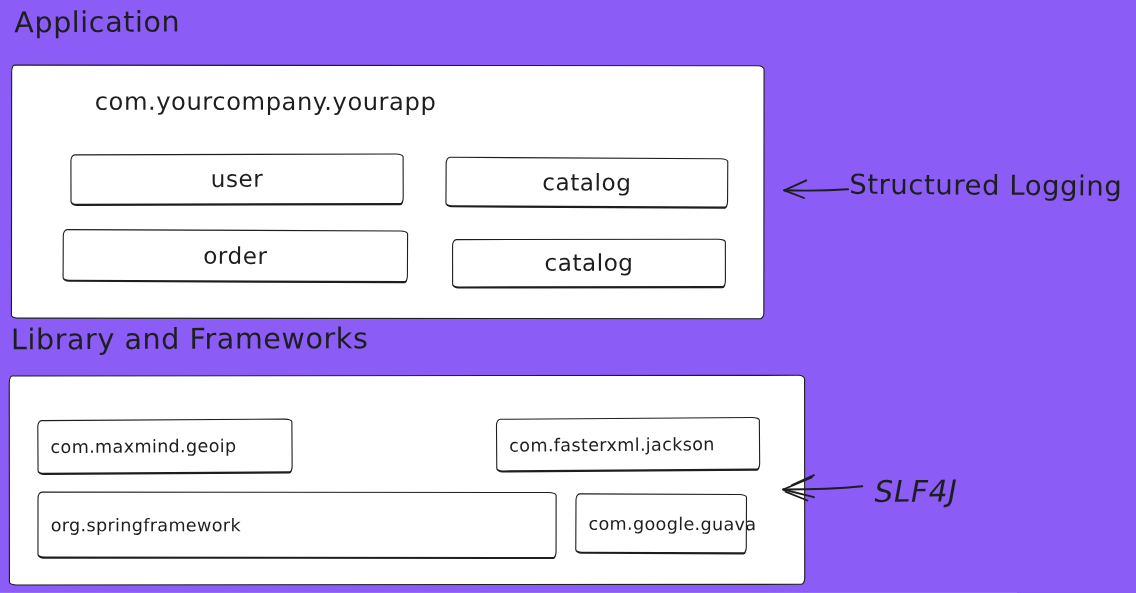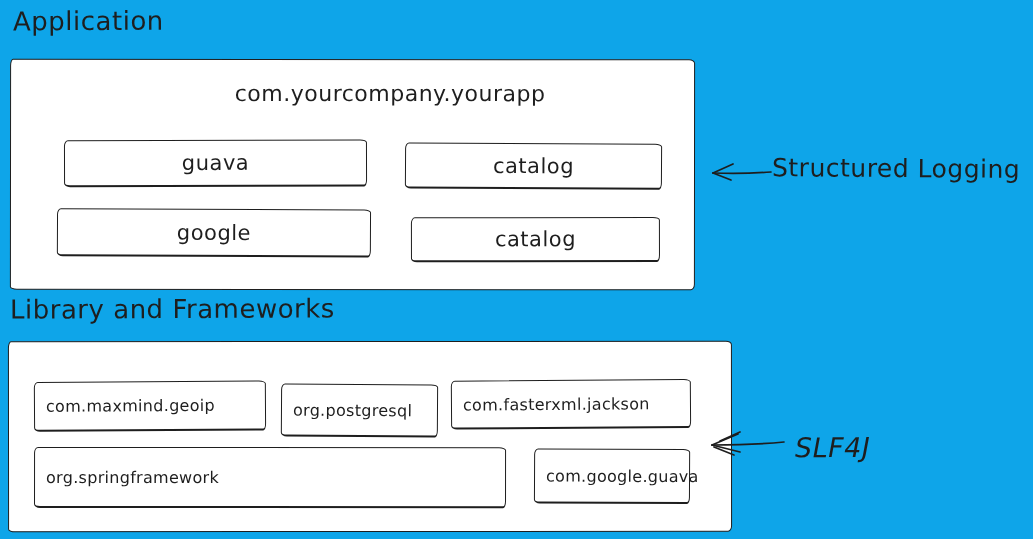--- a/index.html
+++ b/index.html
@@ -1,20 +1,20 @@
 <!DOCTYPE html>
 <html><head>
 <meta charset="utf-8">
 <style>
   html, body { margin: 0; padding: 0; background: #ffffff; }
   .canvas {
     position: relative;
     width: 1033px;
     height: 539px;
-    background: #0ea5e9;
+    background: #8b5cf6;
     font-family: "DejaVu Sans", sans-serif;
     color: #1e1e1e;
     overflow: hidden;
   }
   .section-title {
     position: absolute;
     font-size: 26px;
     font-weight: 500;
     letter-spacing: 0.5px;
     white-space: nowrap;
@@ -27,21 +27,21 @@
     background: #ffffff;
     border: 1.8px solid #1e1e1e;
     border-radius: 3px 6px 4px 7px / 7px 4px 6px 3px;
   }
   .app-box { left: 10px; top: 59px; width: 683px; height: 229px; transform: rotate(0.05deg); }
   .lib-box { left: 8px; top: 341px; width: 697px; height: 189px; transform: rotate(-0.05deg); padding-left: 25px; }
 
   .package-title {
     position: absolute;
     left: 75px; right: 0; top: 21px;
-    text-align: center;
+    text-align: left;
     font-size: 22px;
     letter-spacing: 0.5px;
     white-space: nowrap;
   }
 
   .box {
     position: absolute;
     background: #ffffff;
     border: 1.6px solid #1e1e1e;
     border-bottom-width: 2.6px;
@@ -64,21 +64,21 @@
     justify-content: flex-start;
     padding-left: 11px;
     font-size: 16px;
     letter-spacing: 0.3px;
     white-space: nowrap;
   }
   .l-maxmind { left: 25px;  top: 39px;  width: 232px; height: 50px; transform: rotate(-0.3deg); }
   .l-postgres{ left: 272px; top: 42px;  width: 157px; height: 53px; transform: rotate(0.4deg); }
   .l-jackson { left: 442px; top: 38px;  width: 240px; height: 49px; transform: rotate(-0.35deg); }
   .l-spring  { left: 25px;  top: 105px; width: 472px; height: 61px; transform: rotate(0.1deg); }
-  .l-guava   { left: 514px; top: 107px; width: 156px; height: 55px; transform: rotate(0.3deg); margin-left: 11px; }
+  .l-guava   { left: 514px; top: 107px; width: 156px; height: 55px; transform: rotate(0.3deg); }
 
   .annotation {
     position: absolute;
     font-size: 25px;
     letter-spacing: 0.5px;
     white-space: nowrap;
   }
   .ann-structured { left: 772px; top: 154px; transform: rotate(0.4deg); }
   .ann-slf4j { left: 795px; top: 432px; font-style: italic; font-size: 27px; transform: rotate(-0.5deg); }
 
@@ -96,48 +96,45 @@
 <body>
 
 <div class="canvas">
 
   <div class="section-title app-title">Application</div>
 
   <div class="outer-box app-box">
     <div class="package-title">com.yourcompany.yourapp</div>
 
     <div class="box module m-user">
-      <span>guava</span>
+      <span>user</span>
     </div>
     <div class="box module m-payment">
       <span>catalog</span>
     </div>
     <div class="box module m-order">
-      <span>google</span>
+      <span>order</span>
     </div>
     <div class="box module m-catalog">
       <span>catalog</span>
     </div>
   </div>
 
   <svg class="arrow-svg arrow-1" width="70" height="28" viewBox="0 0 70 28">
     <path d="M67,12 Q40,14 9,13"></path>
     <path d="M9,13 L29,4"></path>
     <path d="M9,13 L27,20"></path>
   </svg>
   <div class="annotation ann-structured">Structured Logging</div>
 
   <div class="section-title lib-title">Library and Frameworks</div>
 
   <div class="outer-box lib-box">
     <div class="box lib l-maxmind">
       <span>com.maxmind.geoip</span>
-    </div>
-    <div class="box lib l-postgres">
-      <span>org.postgresql</span>
     </div>
     <div class="box lib l-jackson">
       <span>com.fasterxml.jackson</span>
     </div>
     <div class="box lib l-spring">
       <span>org.springframework</span>
     </div>
     <div class="box lib l-guava">
       <span>com.google.guava</span>
     </div>

